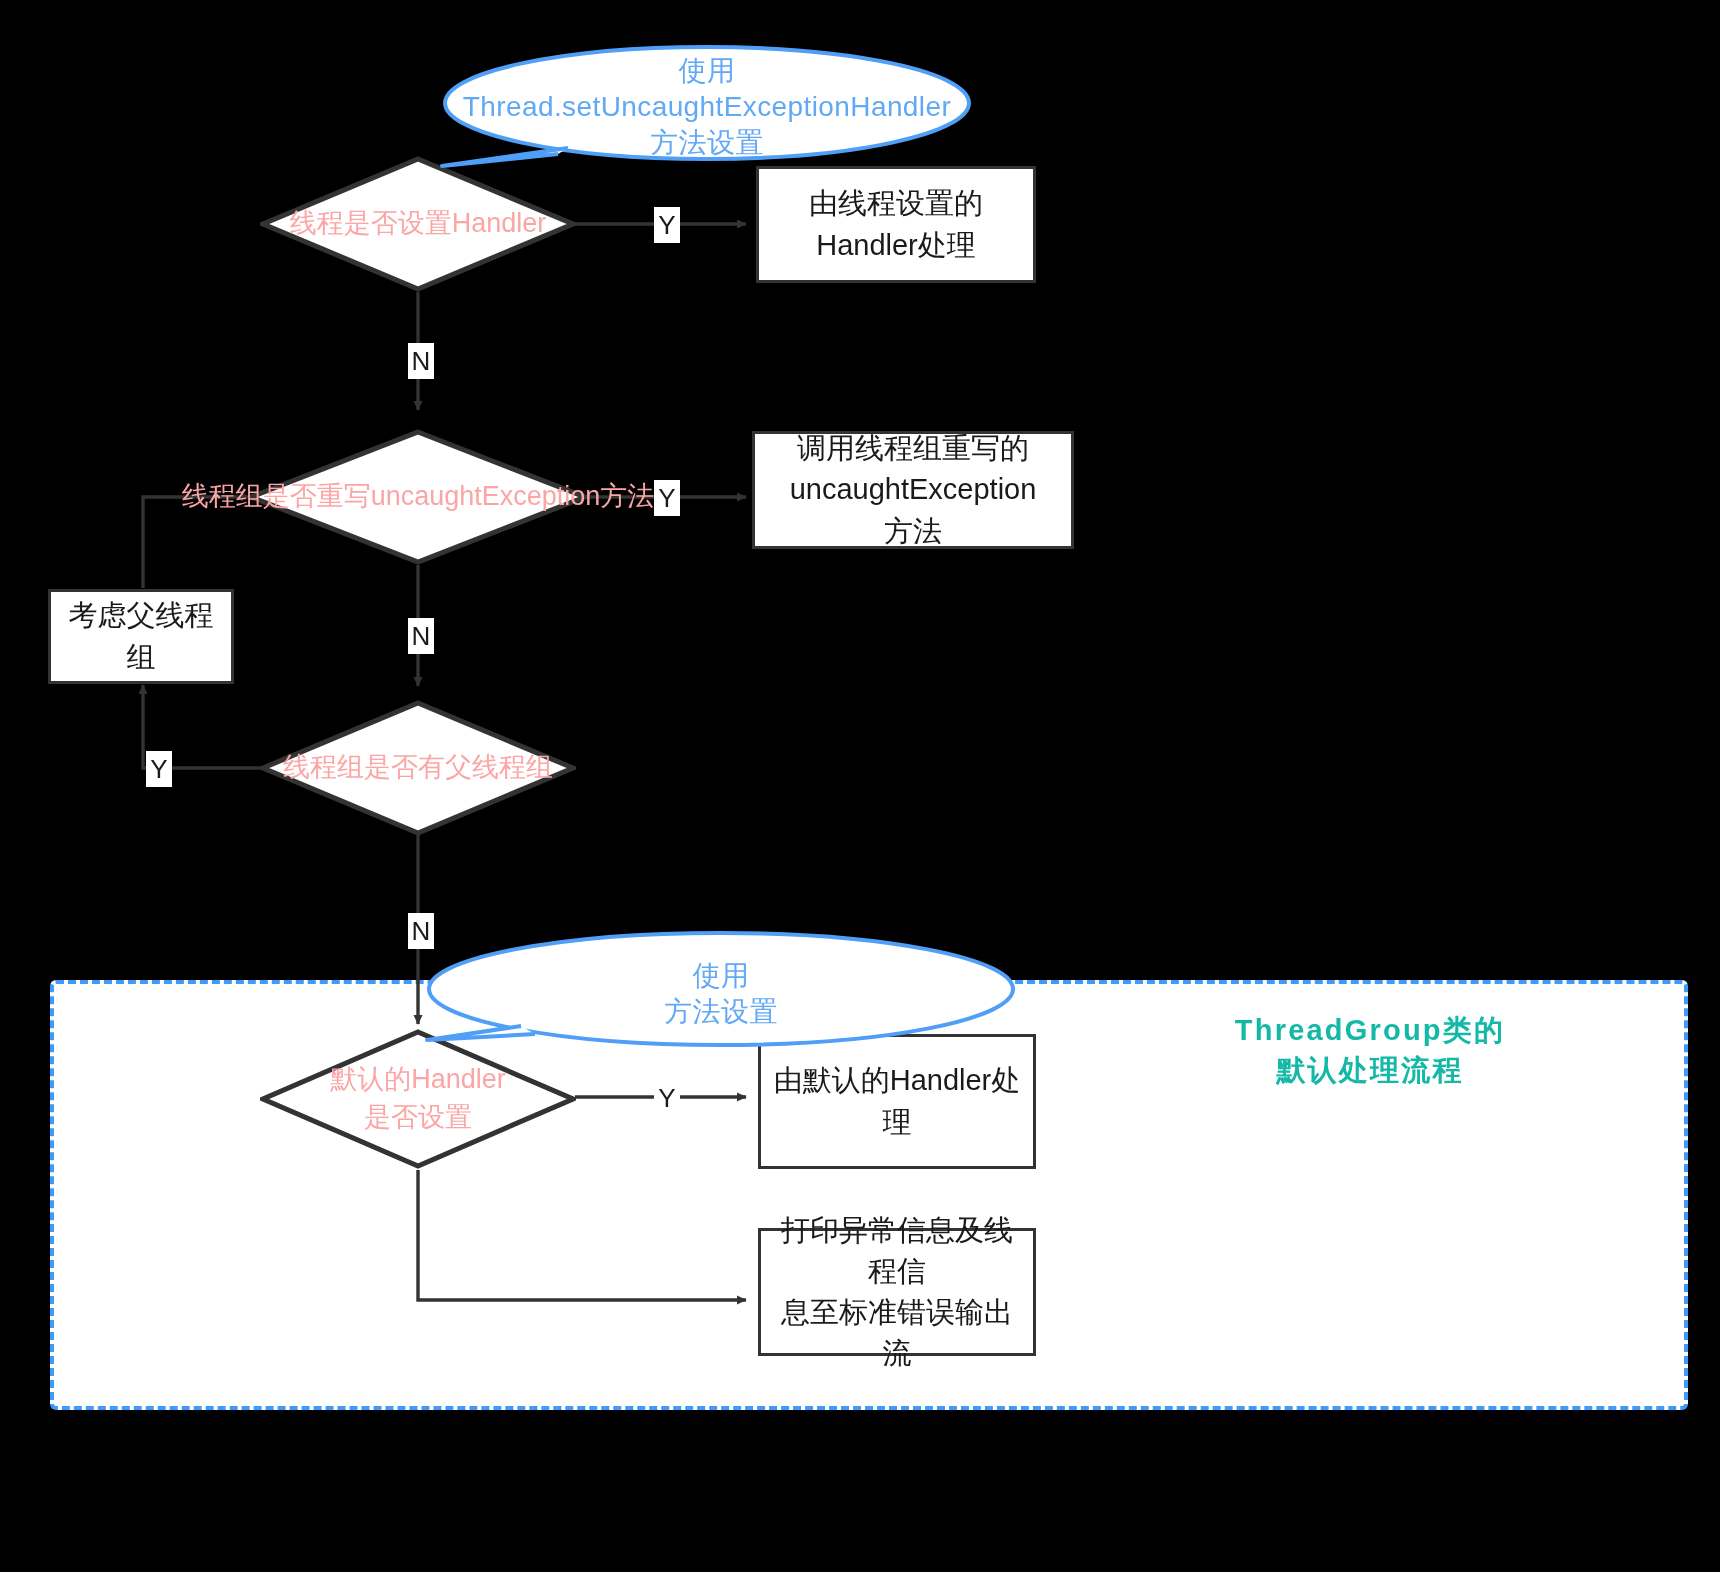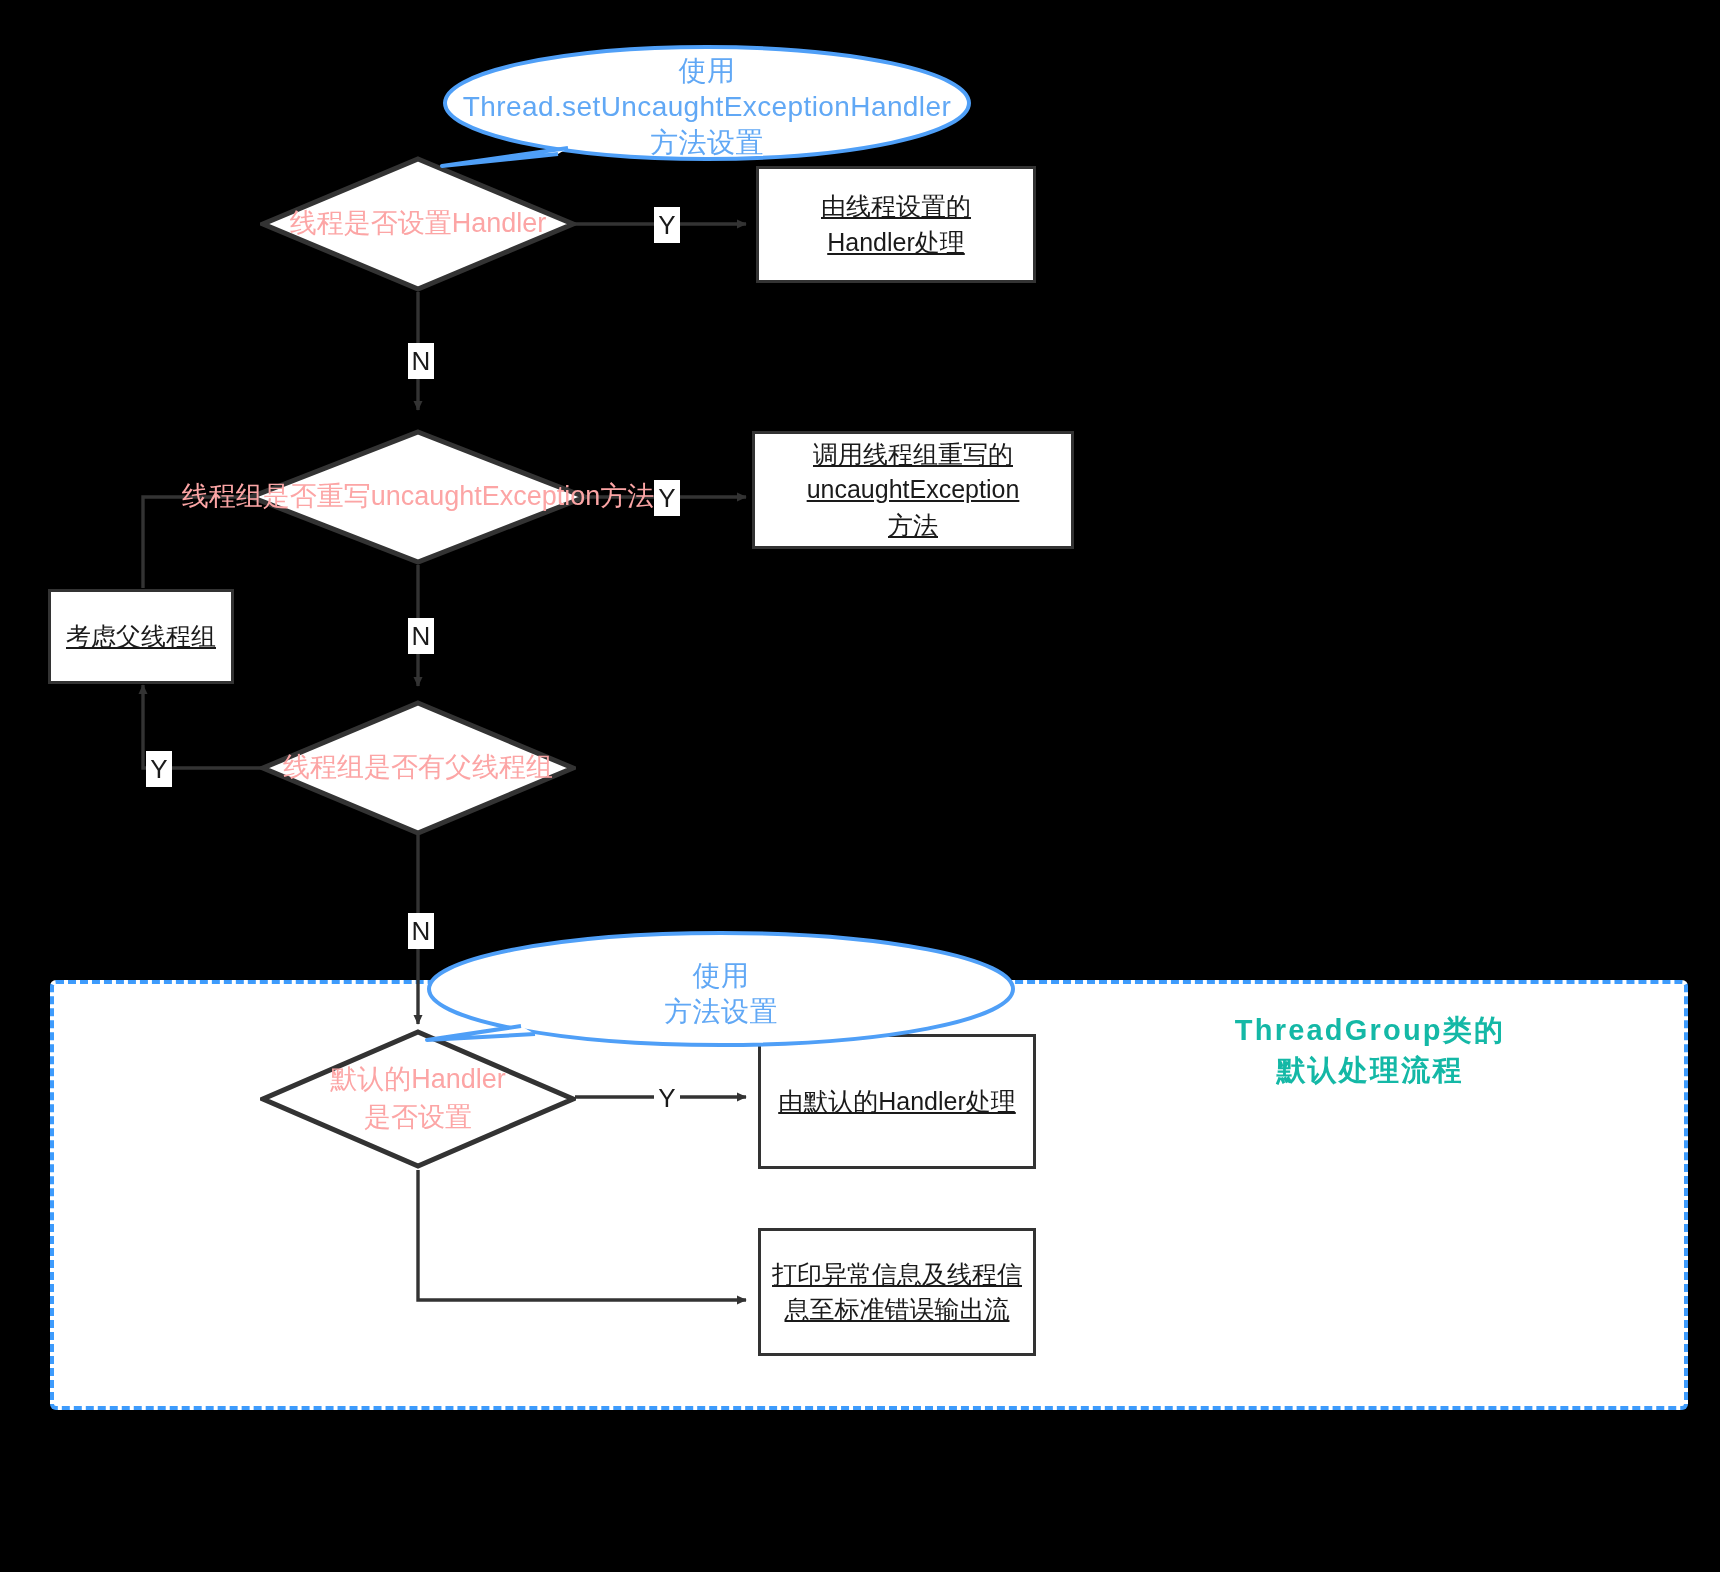--- a/index.html
+++ b/index.html
@@ -12,24 +12,23 @@
   }
   svg.layer{position:absolute;left:0;top:0;width:1720px;height:1572px;overflow:visible;}
 
   
   .node{position:absolute;box-sizing:border-box;display:flex;align-items:center;justify-content:center;text-align:center;}
 
   .rect{
     background:#ffffff;
     border:3px solid #333333;
     color:#1a1a1a;
-    font-size:25px;
+    font-size:29px;
     line-height:1.42;
     padding:4px 8px;
-    text-decoration:underline;
   }
 
   .diamond-wrap{position:absolute;}
   .diamond-shape{position:absolute;left:0;top:0;width:100%;height:100%;}
   .diamond-label{
     position:absolute;left:0;top:0;width:100%;height:100%;
     display:flex;align-items:center;justify-content:center;text-align:center;
     color:#fca5a5;font-size:27px;line-height:1.40;
     white-space:nowrap;
   }

